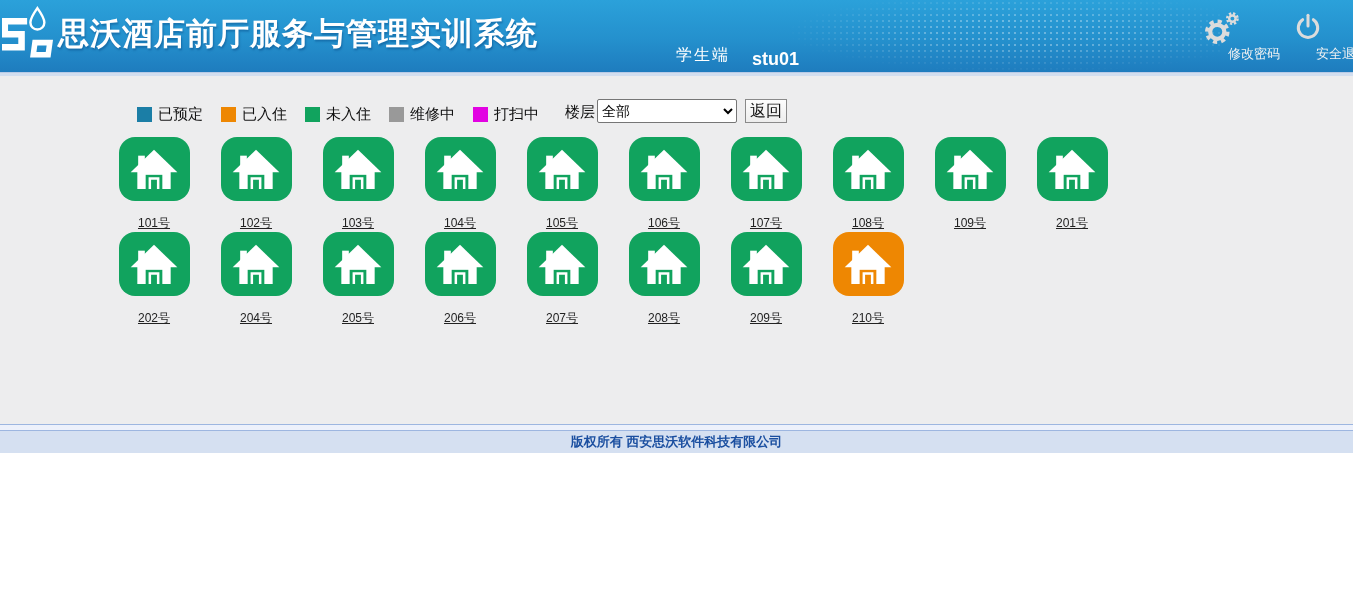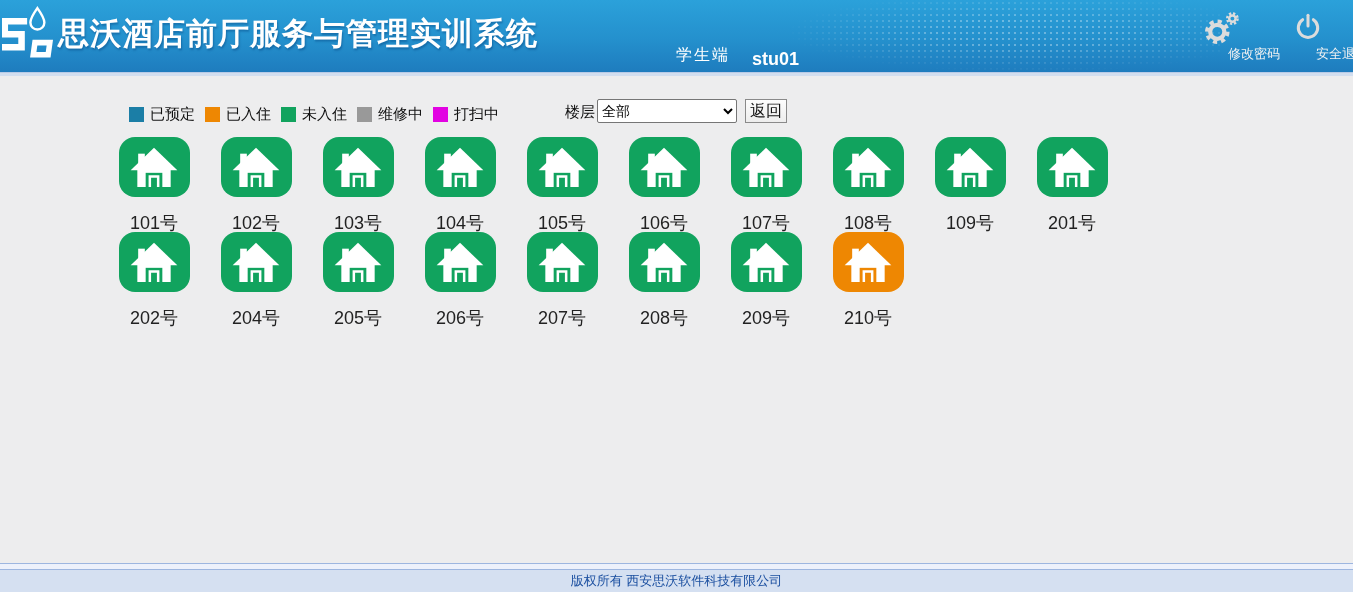--- a/index.html
+++ b/index.html
@@ -1,18 +1,18 @@
 <!DOCTYPE html>
 <html><head>
 <meta charset="utf-8">
 <style>
   * { margin:0; padding:0; box-sizing:border-box; }
   html,body { font-family:"Liberation Sans", sans-serif; }
   .page {
-    position:relative; width:1353px; height:592px;
+    position:relative; width:1353px; height:453px;
     background:#ededee; overflow:hidden;
   }
 
   
   .topbar {
     position:absolute; left:0; top:0; width:100%; height:72px;
     background:linear-gradient(180deg, #2ba1da 0%, #2490cd 55%, #1e7cbe 100%);
   }
   .map-dots {
     position:absolute; left:790px; top:0; width:430px; height:72px;
@@ -35,49 +35,49 @@
   .pwd-action { left:1197px; top:8px; width:95px; }
   .pwd-action .hdr-icon { left:6px; top:4px; width:38px; height:34px; }
   .pwd-action .hdr-label { left:31px; }
   .logout-action { left:1290px; top:8px; width:75px; }
   .logout-action .hdr-icon { left:5px; top:5px; width:26px; height:28px; }
   .logout-action .hdr-label { left:26px; }
   .header-sep { position:absolute; left:0; top:72px; width:100%; height:4px; background:#d2deef; border-top:1px solid #b9cbe6; }
 
   
   .legend { position:absolute; left:129px; top:105px; display:flex; gap:10px; align-items:center; }
-  .legend-item { display:flex; align-items:center; gap:6px; }
+  .legend-item { display:flex; align-items:center; gap:6px;margin-left:8px; }
   .legend-swatch { width:15px; height:15px; display:inline-block; }
   .legend-label { font-size:15px; color:#111; white-space:nowrap; }
   .floor-label { position:absolute; left:565px; top:103px; font-size:15px; color:#111; }
   .floor-select {
     position:absolute; left:597px; top:99px; width:140px; height:24px;
     font-size:14px; font-family:Liberation Serif, serif;
     border:1px solid #767676; background:#ffffff; border-radius:2px;
   }
   .back-button {
     position:absolute; left:745px; top:99px; width:42px; height:24px;
     font-size:16px; font-family:"Liberation Sans", sans-serif; color:#111;
     background:linear-gradient(180deg,#fdfdfd,#ededed); border:1px solid #8a8a8a;
     border-radius:0; cursor:pointer;
   }
 
   
   .room-grid { position:absolute; left:103px; top:137px; width:1030px; display:flex; flex-wrap:wrap; }
   .room { width:102px; height:95px; display:flex; flex-direction:column; align-items:center; cursor:pointer; }
   .room-icon { width:71px; height:71px; border-radius:16px; display:flex; align-items:center; justify-content:center; }
   .room-icon svg { width:60px; height:60px; }
-  .room-label { margin-top:14px; font-size:18px; color:#222; }
+  .room-label { margin-top:14px; font-size:12px; color:#222;text-decoration:underline; }
 
   
   .page-footer { position:absolute; left:0; bottom:0; width:100%; }
   .footer-line { height:1px; background:#9db6e0; }
   .footer-gap  { height:5px; background:#edf1fb; }
   .footer-bar  { height:22px; background:#d5e0f1; display:flex; align-items:center; justify-content:center; }
-  .footer-bar span { font-size:13px; font-weight:normal; color:#1b4fa0; }
+  .footer-bar span { font-size:13px; font-weight:bold; color:#1b4fa0; }
 </style>
 </head>
 <body>
 
 <div class="page">
 
   <header class="topbar">
     <div class="map-dots"></div>
 
     <svg class="logo" viewBox="0 0 58 68">

